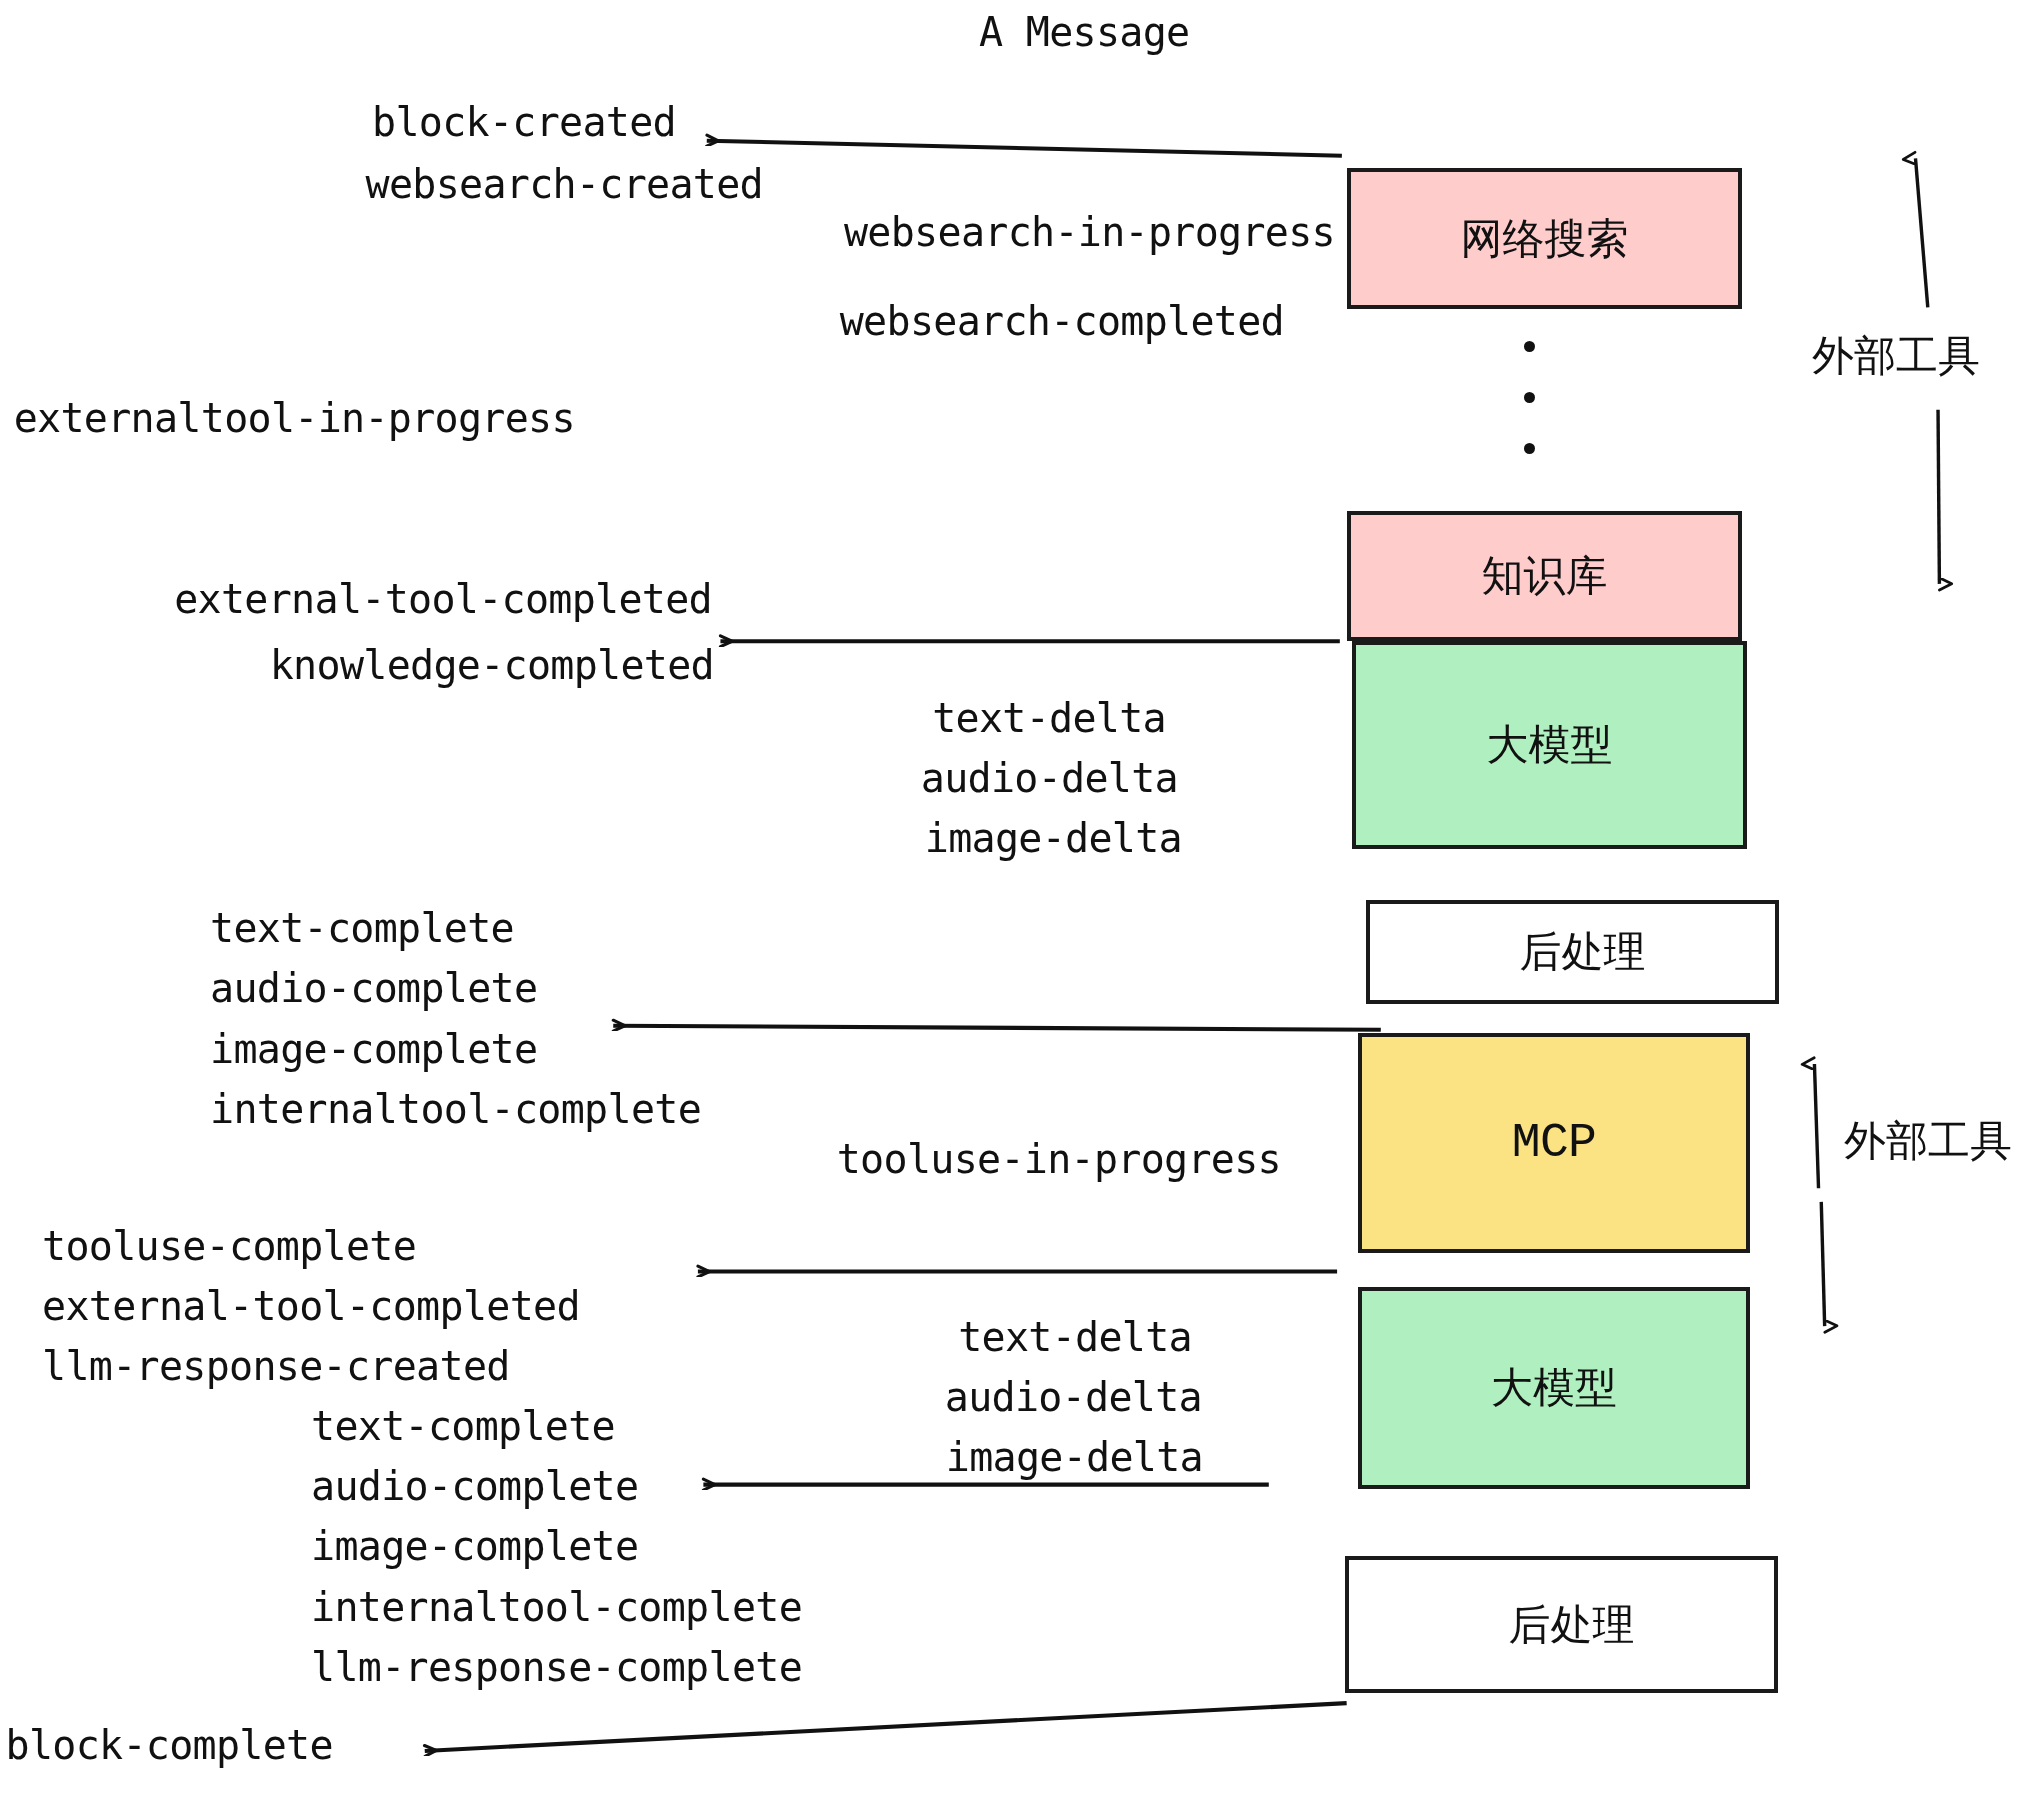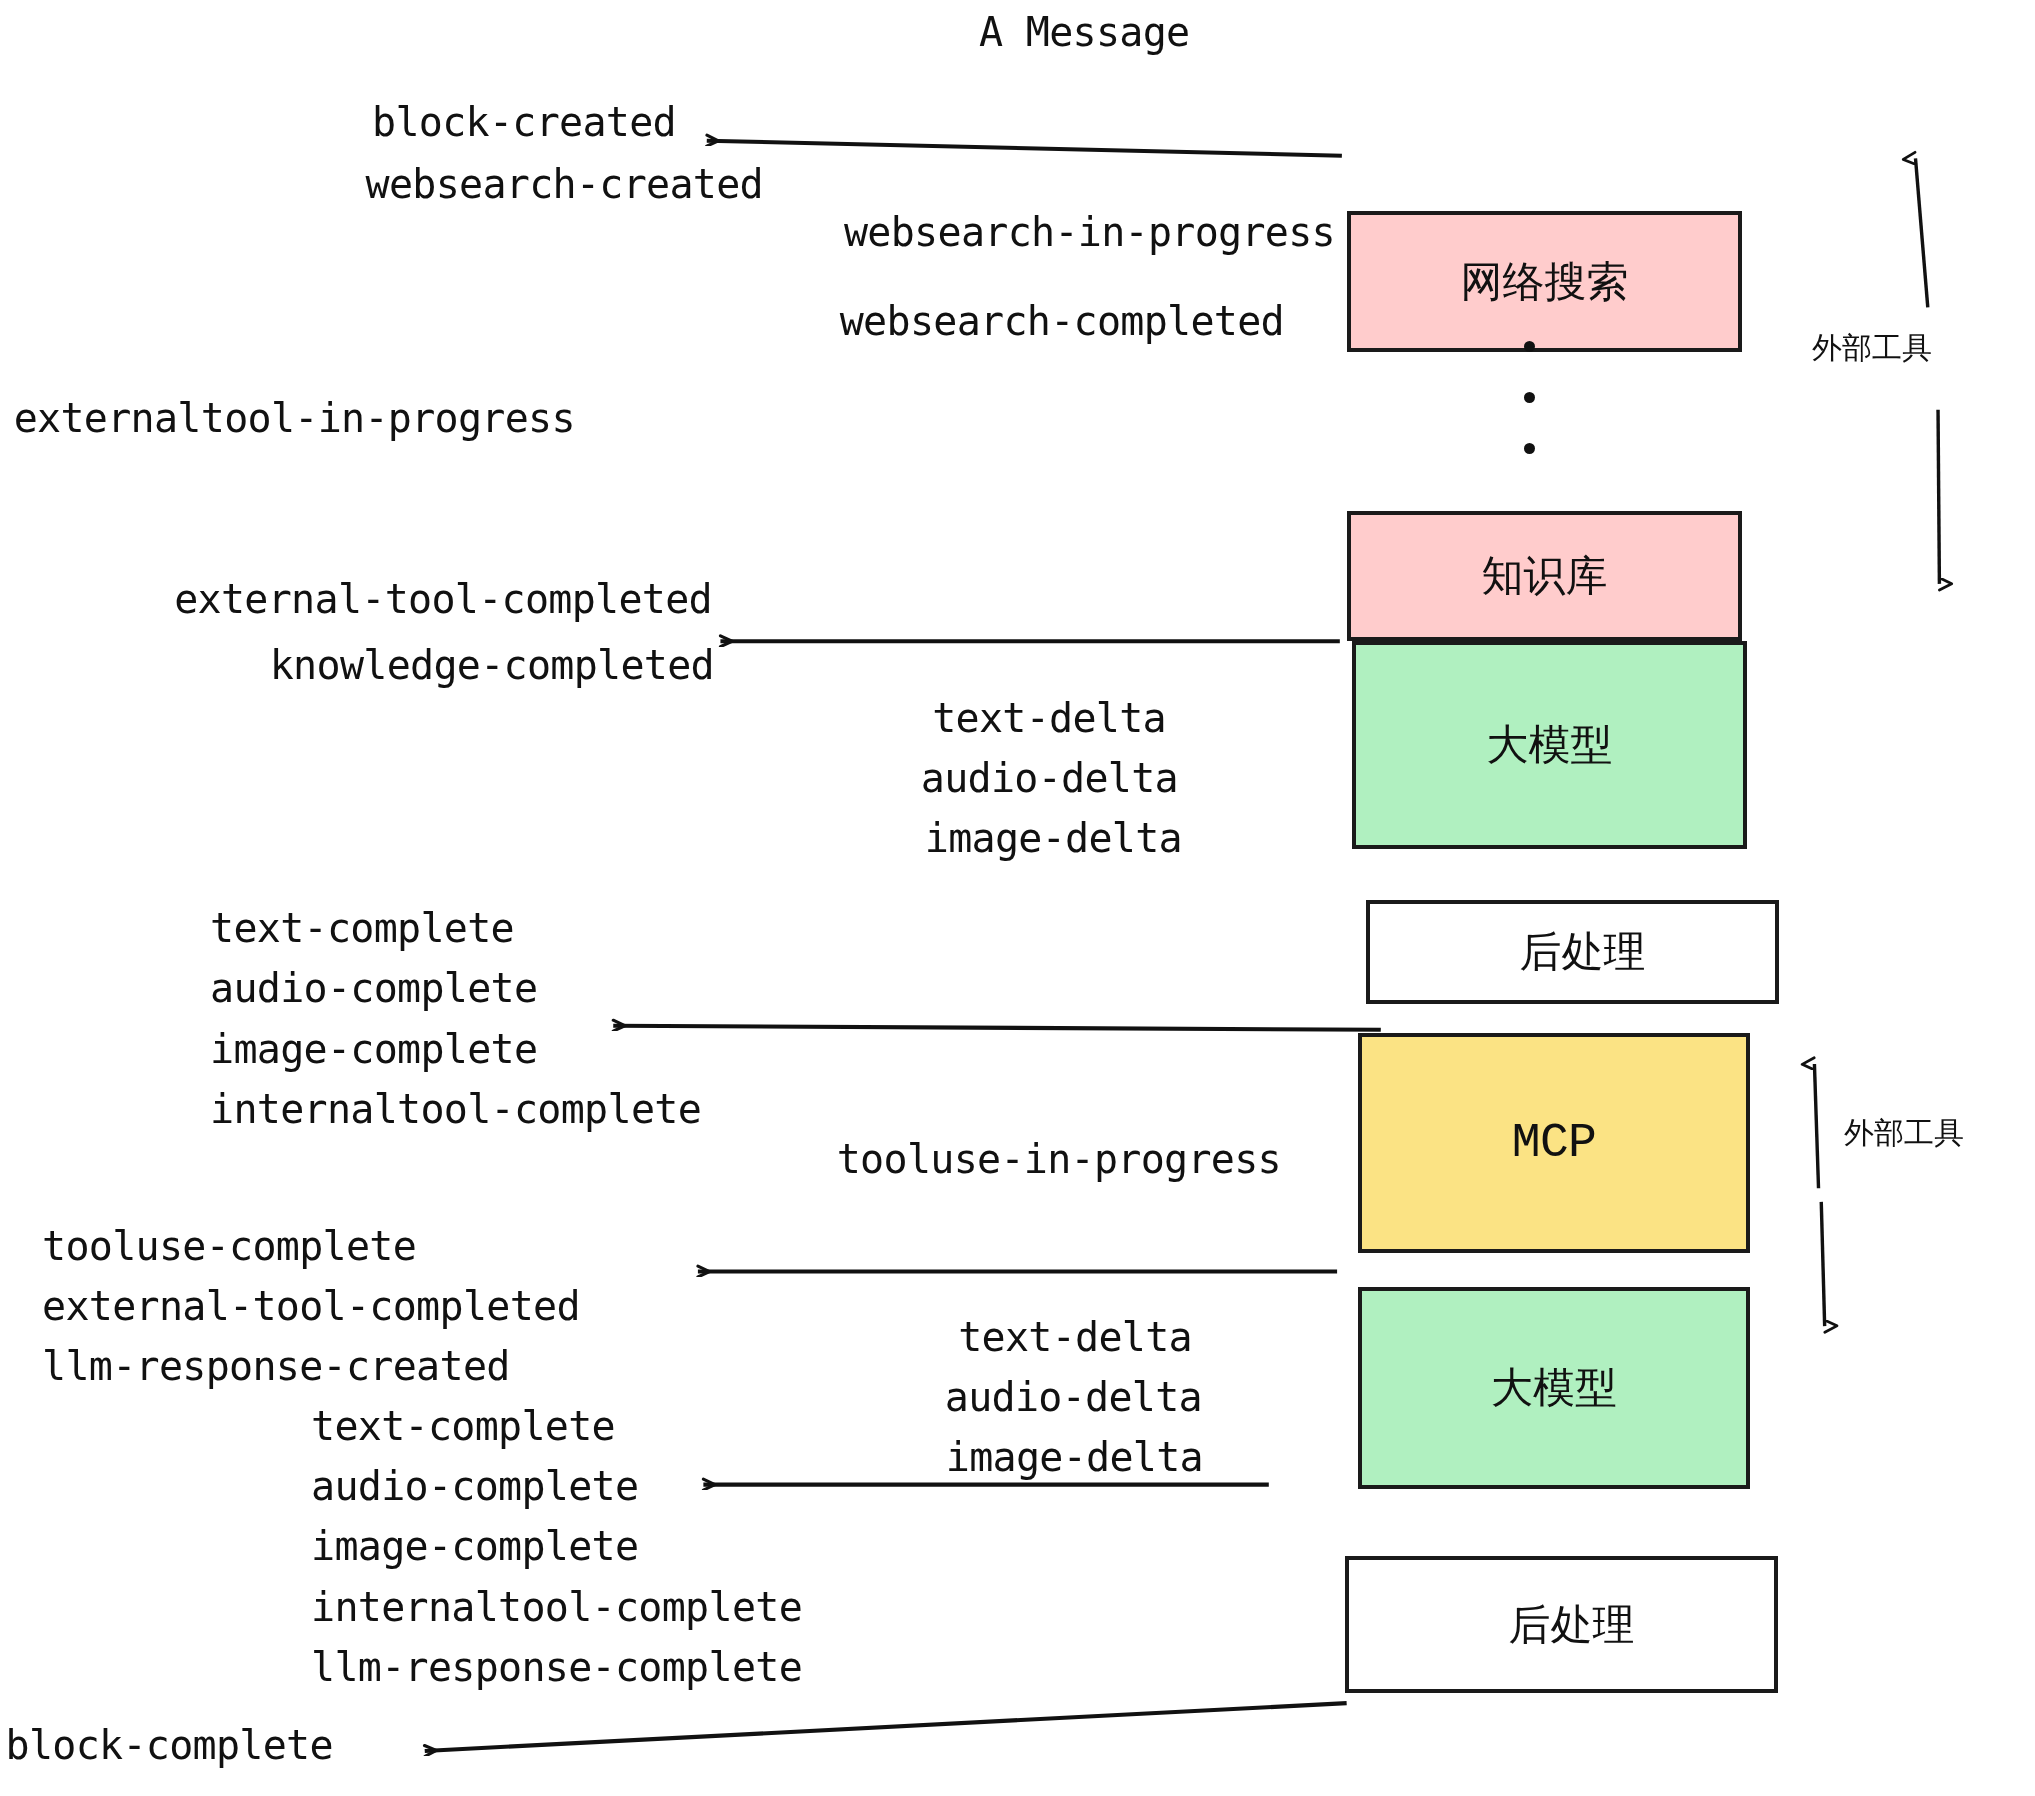--- a/index.html
+++ b/index.html
@@ -70,41 +70,41 @@
   .dots span {
     display: block;
     width: 11px;
     height: 11px;
     border-radius: 50%;
     background: #111111;
   }
   .side-label {
     position: absolute;
     font-family: "DejaVu Sans", sans-serif;
-    font-size: 30px;
+    font-size: 42px;
     color: #111111;
     white-space: pre;
   }
   svg.overlay {
     position: absolute;
     left: 0;
     top: 0;
     width: 2035px;
     height: 1796px;
     pointer-events: none;
   }
 </style>
 </head>
 <body>
 
 <div id="stage">
 
   <div class="title" style="left:979px; top:9px;">A Message</div>
 
-  <div class="node pink" style="left:1347px; top:168px; width:395px; height:141px;margin-top:43px;">
+  <div class="node pink" style="left:1347px; top:168px; width:395px; height:141px;">
     <span class="node-label">网络搜索</span>
   </div>
 
   <div class="dots" style="left:1523px; top:341px; width:12.3px; height:113px;">
     <span></span>
     <span></span>
     <span></span>
   </div>
 
   <div class="node pink" style="left:1347px; top:511px; width:395px; height:130px;">

